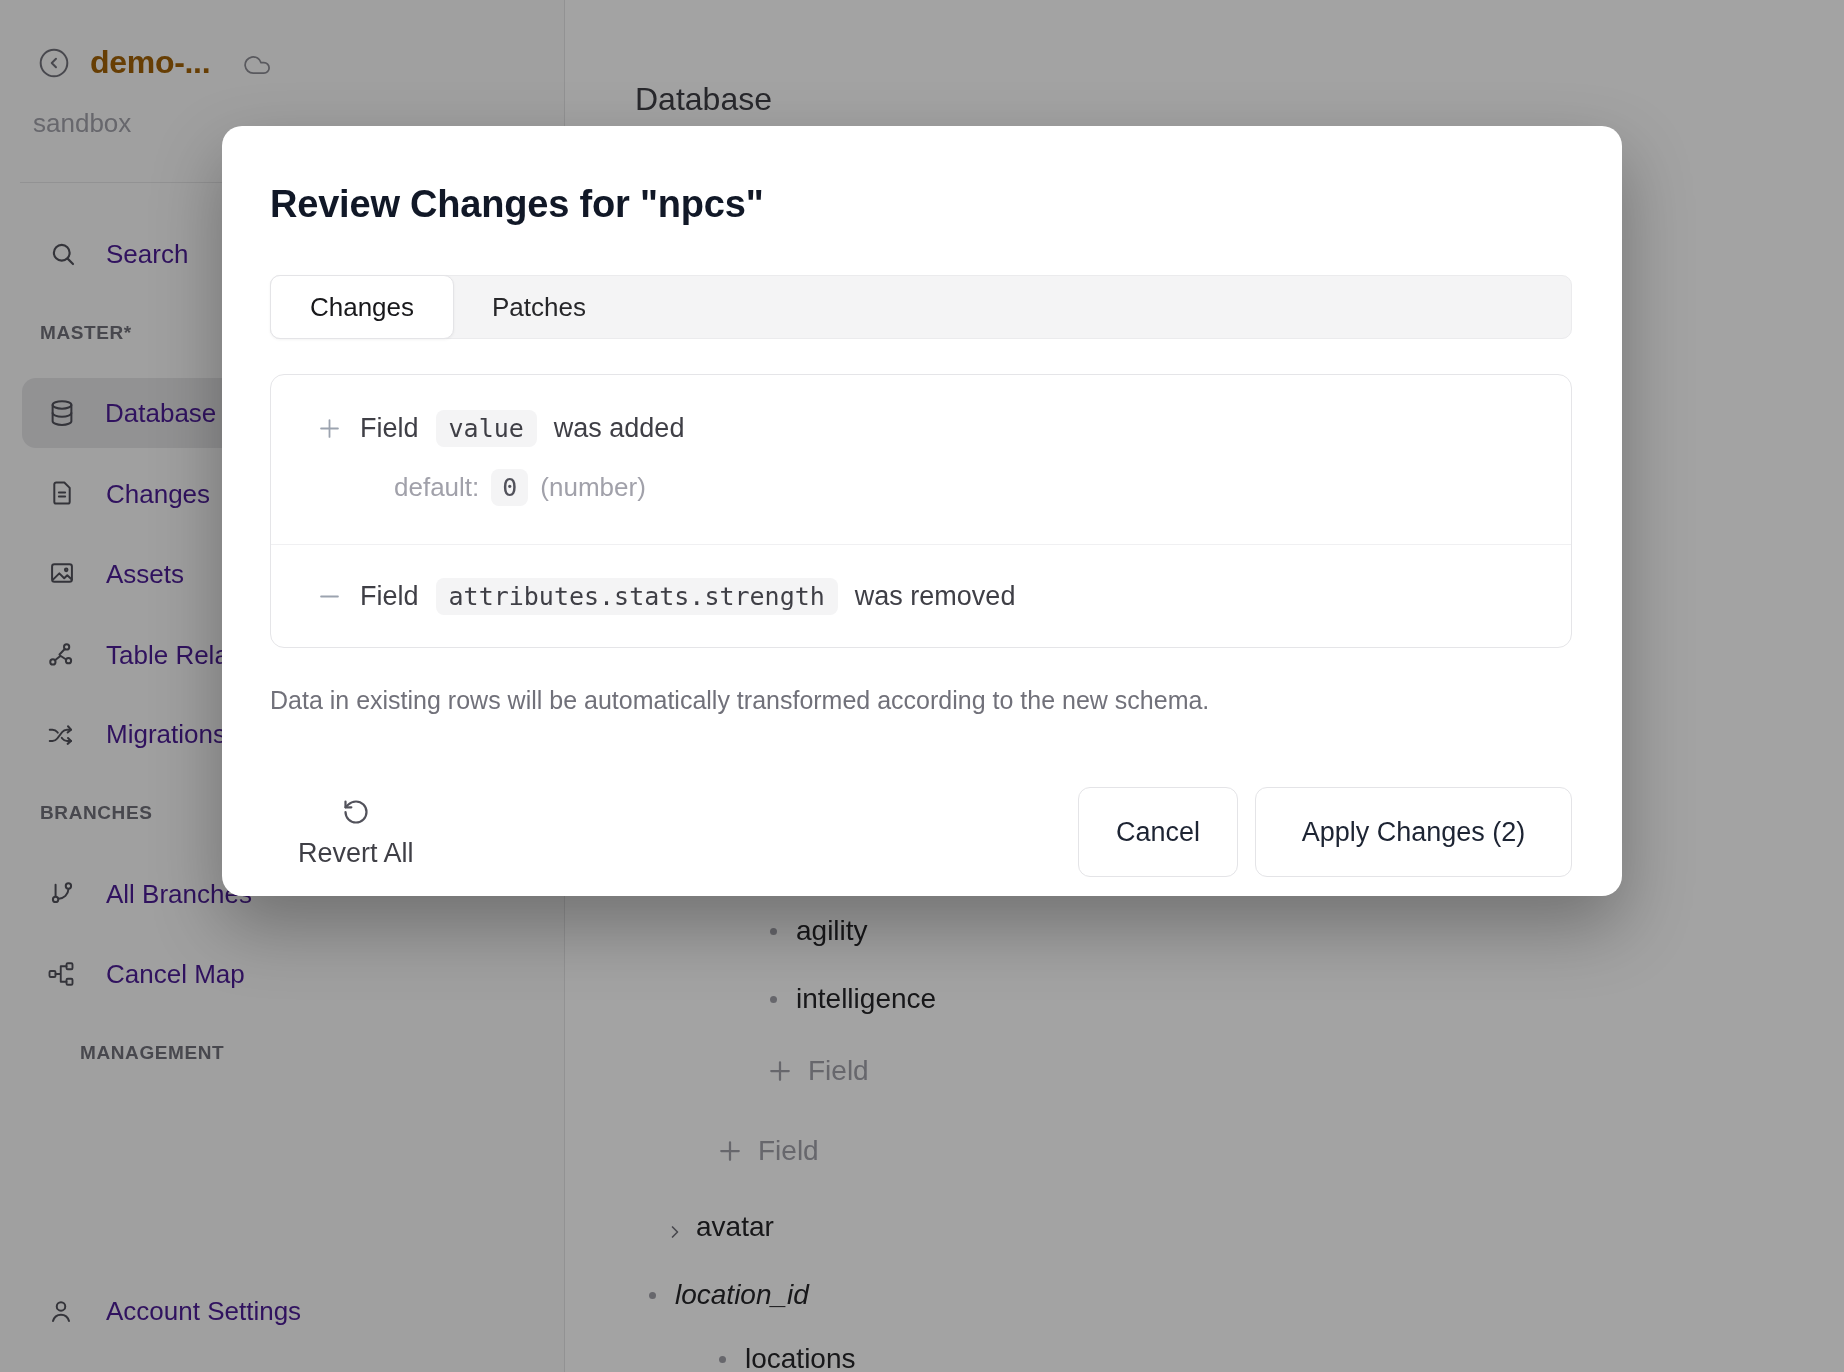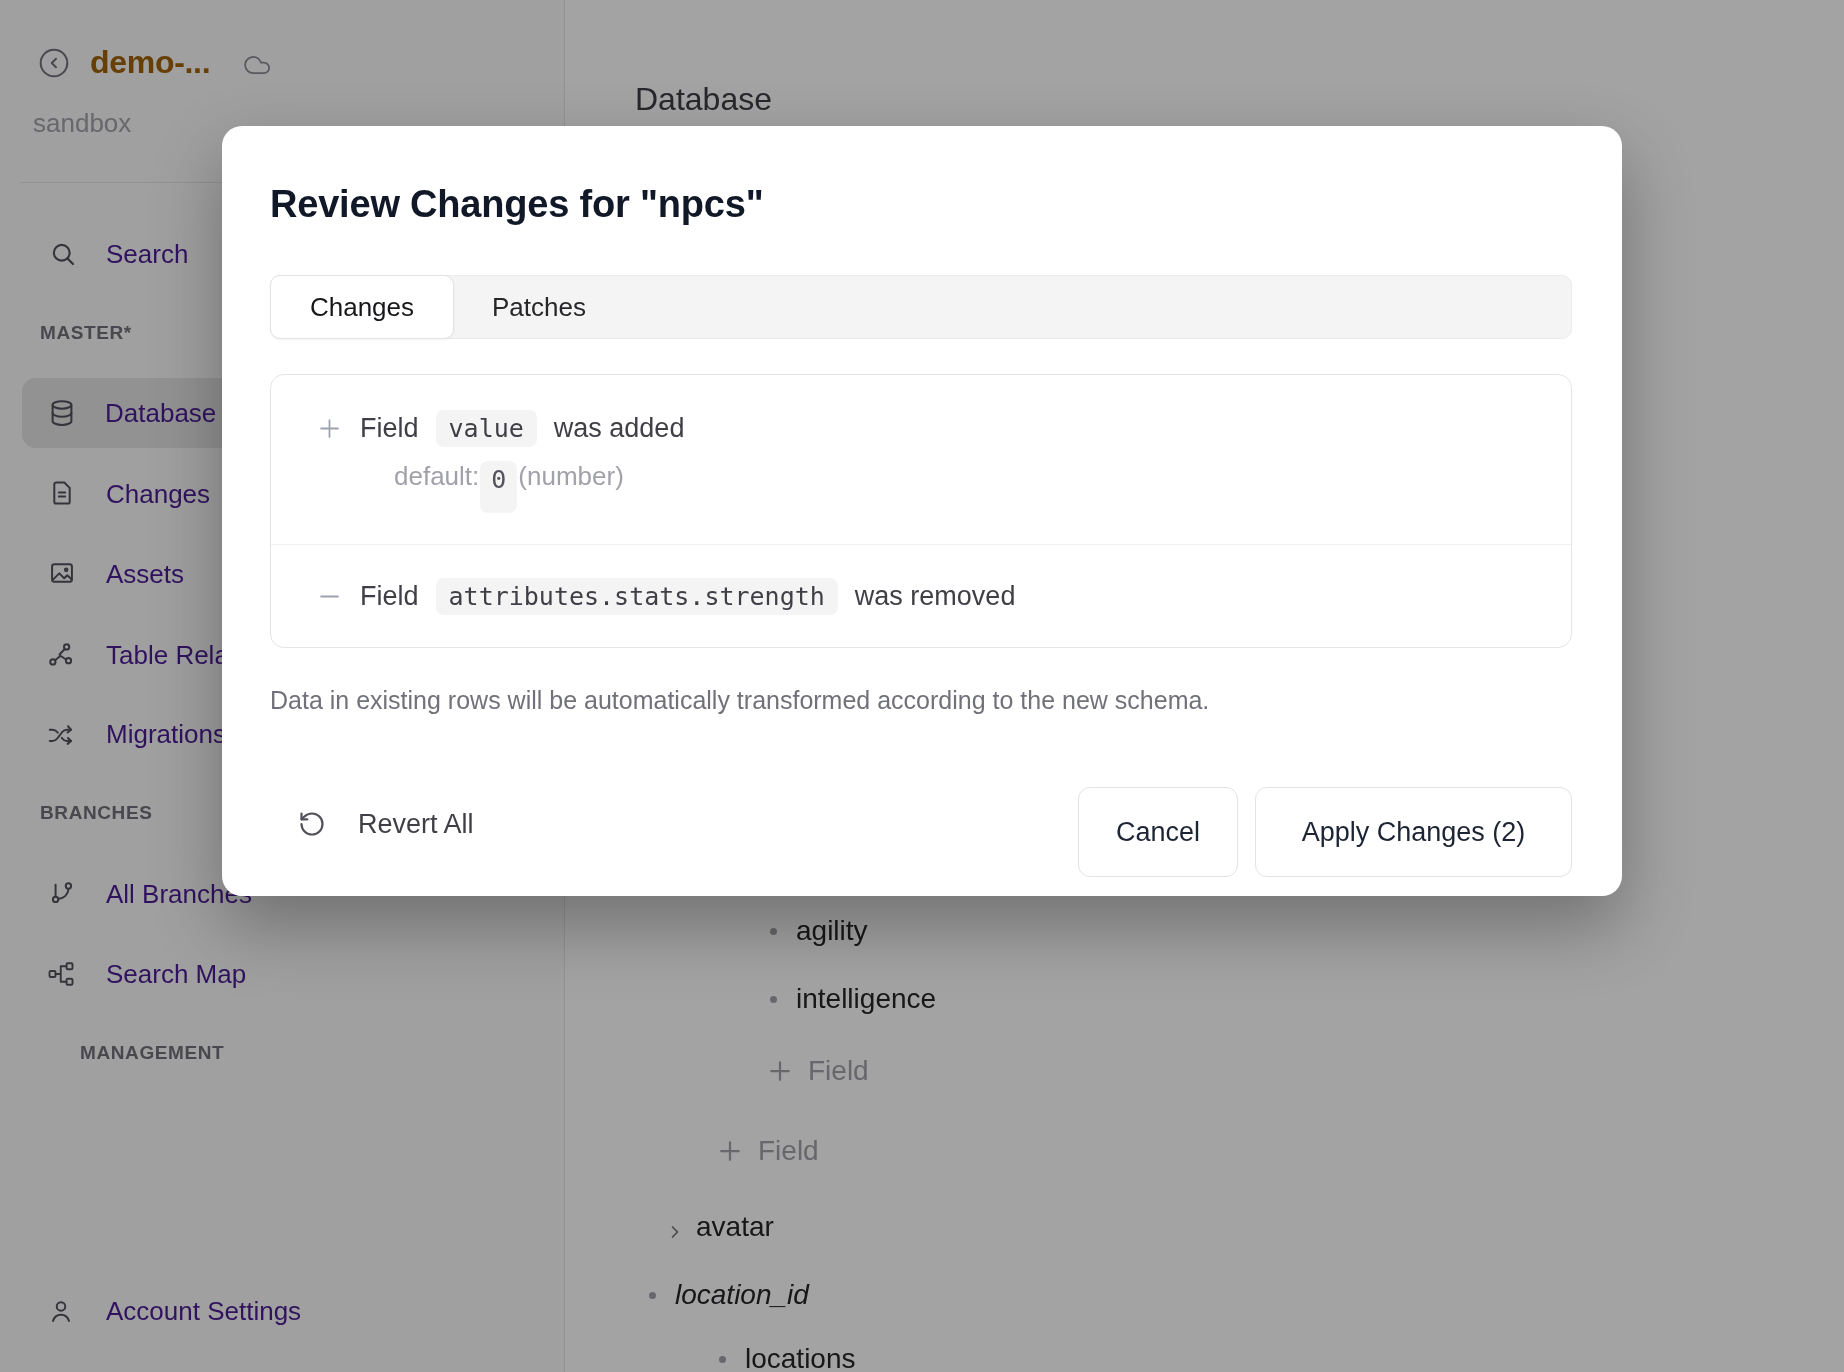--- a/index.html
+++ b/index.html
@@ -64,27 +64,27 @@
   .m-card{
     position:absolute;left:48px;top:248px;width:1302px;height:274px;box-sizing:border-box;
     border:1.5px solid #e5e5e8;border-radius:14px;background:#fff;
   }
   .chg-row{position:absolute;display:flex;align-items:center;gap:17px;font-size:27px;color:#3f3f46;white-space:nowrap;}
   .chg-row .opico{width:27px;height:27px;color:#9ca3af;}
   .code-chip{
     font-family:"DejaVu Sans Mono","Liberation Mono",monospace;font-size:25px;color:#3f3f46;
     background:#f4f4f5;border-radius:8px;padding:4px 13px;
   }
-  .chg-detail{position:absolute;display:flex;gap:1px;font-size:26px;color:#a1a1aa;white-space:nowrap;}
+  .chg-detail{position:absolute;display:flex;align-items:center;gap:12px;font-size:26px;color:#a1a1aa;white-space:nowrap;}
   .chg-detail .code-chip{color:#52525b;padding:4px 11px;}
   .card-divider{position:absolute;left:0;right:0;top:169px;height:1px;background:#f0f0f2;}
 
   .m-note{position:absolute;left:48px;top:560px;font-size:25px;color:#71717a;white-space:nowrap;}
 
-  .m-revert{position:absolute;left:76px;top:672px;height:52px;display:flex;align-items:center;gap:32px;cursor:pointer;}
+  .m-revert{position:absolute;left:76px;top:672px;height:52px;display:flex;align-items:center;gap:12px;cursor:pointer;flex-direction:column;}
   .m-revert .icon{width:28px;height:28px;color:#52525b;}
   .m-revert .lbl{font-size:27px;font-weight:500;color:#3f3f46;}
 
   .m-btn{
     position:absolute;top:661px;height:90px;box-sizing:border-box;background:#fff;
     border:1.5px solid #e4e4e7;border-radius:12px;display:flex;align-items:center;justify-content:center;
     font-size:27px;font-weight:500;color:#1d2433;cursor:pointer;font-family:inherit;white-space:nowrap;
   }
   .m-btn.cancel{left:856px;width:160px;}
   .m-btn.apply{left:1033px;width:317px;}
@@ -197,21 +197,21 @@
 
     <div class="sb-row" style="top:946px;">
       <span class="icon" style="left:46px;">
         <svg viewBox="0 0 24 24" width="30" height="30" fill="none" stroke="currentColor" stroke-width="1.5" stroke-linecap="round" stroke-linejoin="round">
           <rect x="2.8" y="9.6" width="4.8" height="4.8" rx="1"></rect>
           <rect x="16.4" y="3.4" width="4.8" height="4.8" rx="1"></rect>
           <rect x="16.4" y="15.8" width="4.8" height="4.8" rx="1"></rect>
           <path d="M7.6 12h4.2V5.8h4.6M11.8 12v6.2h4.6"></path>
         </svg>
       </span>
-      <span class="lbl">Search Map</span>
+      <span class="lbl">Cancel Map</span>
     </div>
 
     <div class="sb-section" style="top:1042px;margin-left:40px;">MANAGEMENT</div>
 
     <div class="sb-row" style="top:1283px;">
       <span class="icon" style="left:46px;">
         <svg viewBox="0 0 24 24" width="30" height="30" fill="none" stroke="currentColor" stroke-width="1.6" stroke-linecap="round">
           <circle cx="12" cy="8.3" r="3.4"></circle>
           <path d="M5.6 20c.9-3.3 3.4-5.1 6.4-5.1s5.5 1.8 6.4 5.1"></path>
         </svg>

